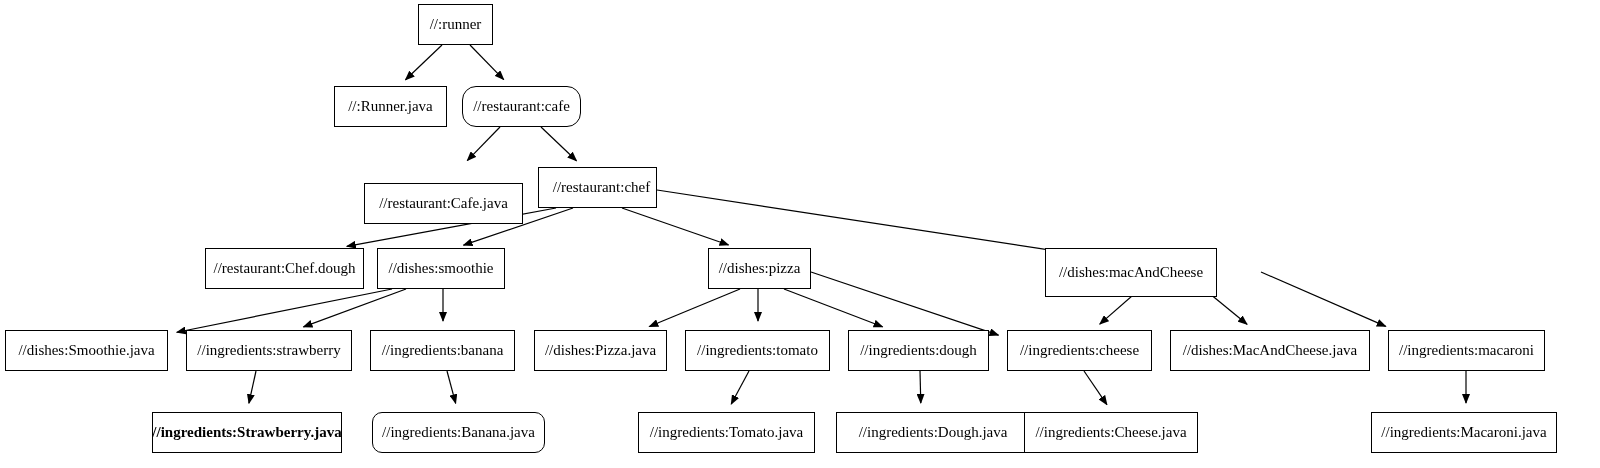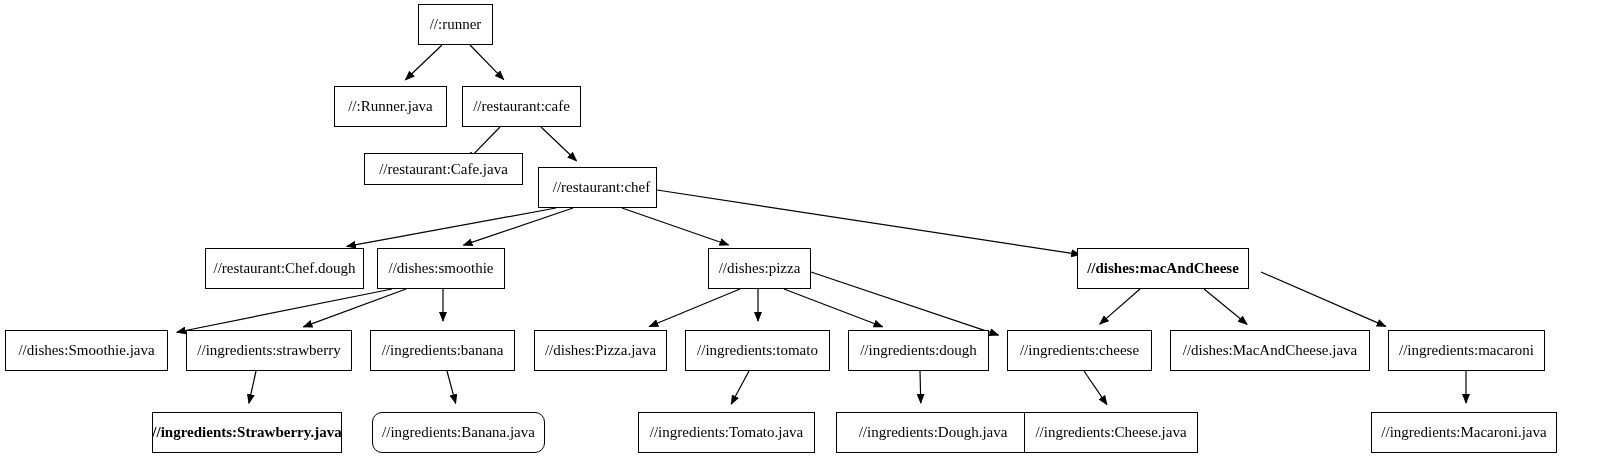--- a/index.html
+++ b/index.html
@@ -79,39 +79,39 @@
         <line x1="1466" y1="371" x2="1466" y2="403" stroke="#000000" stroke-width="1.2" marker-end="url(#arrowhead)"></line>
       </g>
   </svg>
   <div id="nodes-group">
       <div class="node" style="left: 418px; top: 4px; width: 75px; height: 41px; border-color: rgb(0, 0, 0); background: rgb(255, 255, 255);">
         <span class="node-label">//:runner</span>
       </div>
       <div class="node" style="left: 334px; top: 86px; width: 113px; height: 41px; border-color: rgb(0, 0, 0); background: rgb(255, 255, 255);">
         <span class="node-label">//:Runner.java</span>
       </div>
-      <div class="node" style="left: 462px; top: 86px; width: 119px; height: 41px; border-color: rgb(0, 0, 0); background: rgb(255, 255, 255);">
+      <div class="node" style="left: 462px; top: 86px; width: 119px; height: 41px; border-color: rgb(0, 0, 0); background: rgb(255, 255, 255); border-radius: 14px;">
         <span class="node-label">//restaurant:cafe</span>
       </div>
-      <div class="node" style="left: 364px; top: 153px; width: 159px; height: 32px; border-color: rgb(0, 0, 0); background: rgb(255, 255, 255);">
+      <div class="node" style="left: 364px; top: 183px; width: 159px; height: 41px; border-color: rgb(0, 0, 0); background: rgb(255, 255, 255);">
         <span class="node-label">//restaurant:Cafe.java</span>
       </div>
       <div class="node" style="left: 538px; top: 167px; width: 119px; height: 41px; border-color: rgb(0, 0, 0); background: rgb(255, 255, 255); padding-left: 8px;">
         <span class="node-label">//restaurant:chef</span>
       </div>
       <div class="node" style="left: 205px; top: 248px; width: 159px; height: 41px; border-color: rgb(0, 0, 0); background: rgb(255, 255, 255);">
         <span class="node-label">//restaurant:Chef.dough</span>
       </div>
       <div class="node" style="left: 377px; top: 248px; width: 128px; height: 41px; border-color: rgb(0, 0, 0); background: rgb(255, 255, 255);">
         <span class="node-label">//dishes:smoothie</span>
       </div>
       <div class="node" style="left: 708px; top: 248px; width: 103px; height: 41px; border-color: rgb(0, 0, 0); background: rgb(255, 255, 255);">
         <span class="node-label">//dishes:pizza</span>
       </div>
-      <div class="node" style="left: 1077px; top: 248px; width: 172px; height: 41px; border-color: rgb(0, 0, 0); background: rgb(255, 255, 255); font-weight: bold;">
+      <div class="node" style="left: 1045px; top: 248px; width: 172px; height: 49px; border-color: rgb(0, 0, 0); background: rgb(255, 255, 255);">
         <span class="node-label">//dishes:macAndCheese</span>
       </div>
       <div class="node" style="left: 5px; top: 330px; width: 163px; height: 41px; border-color: rgb(0, 0, 0); background: rgb(255, 255, 255);">
         <span class="node-label">//dishes:Smoothie.java</span>
       </div>
       <div class="node" style="left: 186px; top: 330px; width: 166px; height: 41px; border-color: rgb(0, 0, 0); background: rgb(255, 255, 255);">
         <span class="node-label">//ingredients:strawberry</span>
       </div>
       <div class="node" style="left: 370px; top: 330px; width: 145px; height: 41px; border-color: rgb(0, 0, 0); background: rgb(255, 255, 255);">
         <span class="node-label">//ingredients:banana</span>

